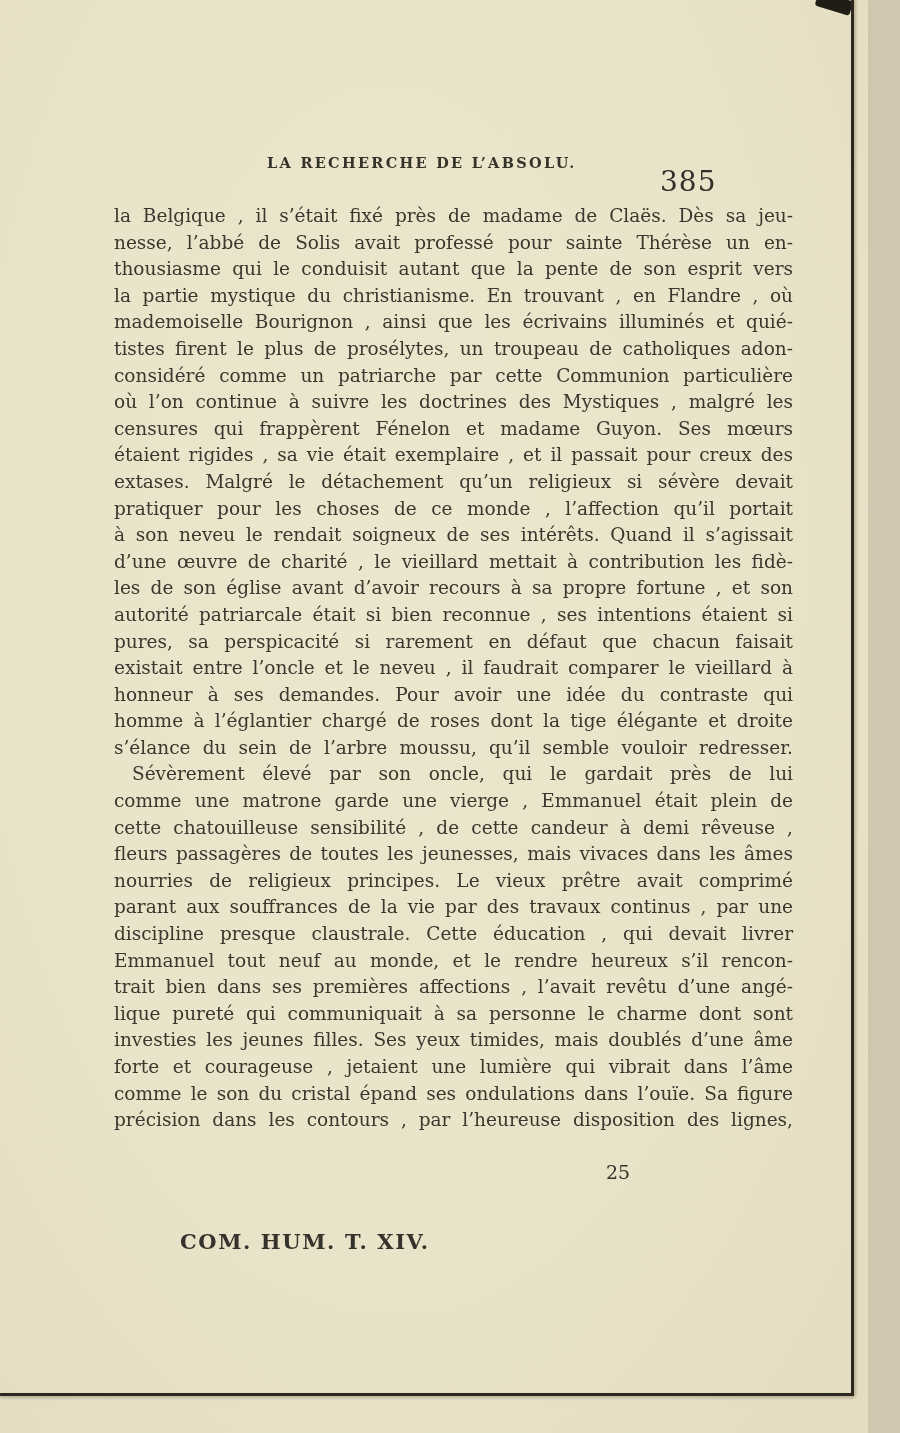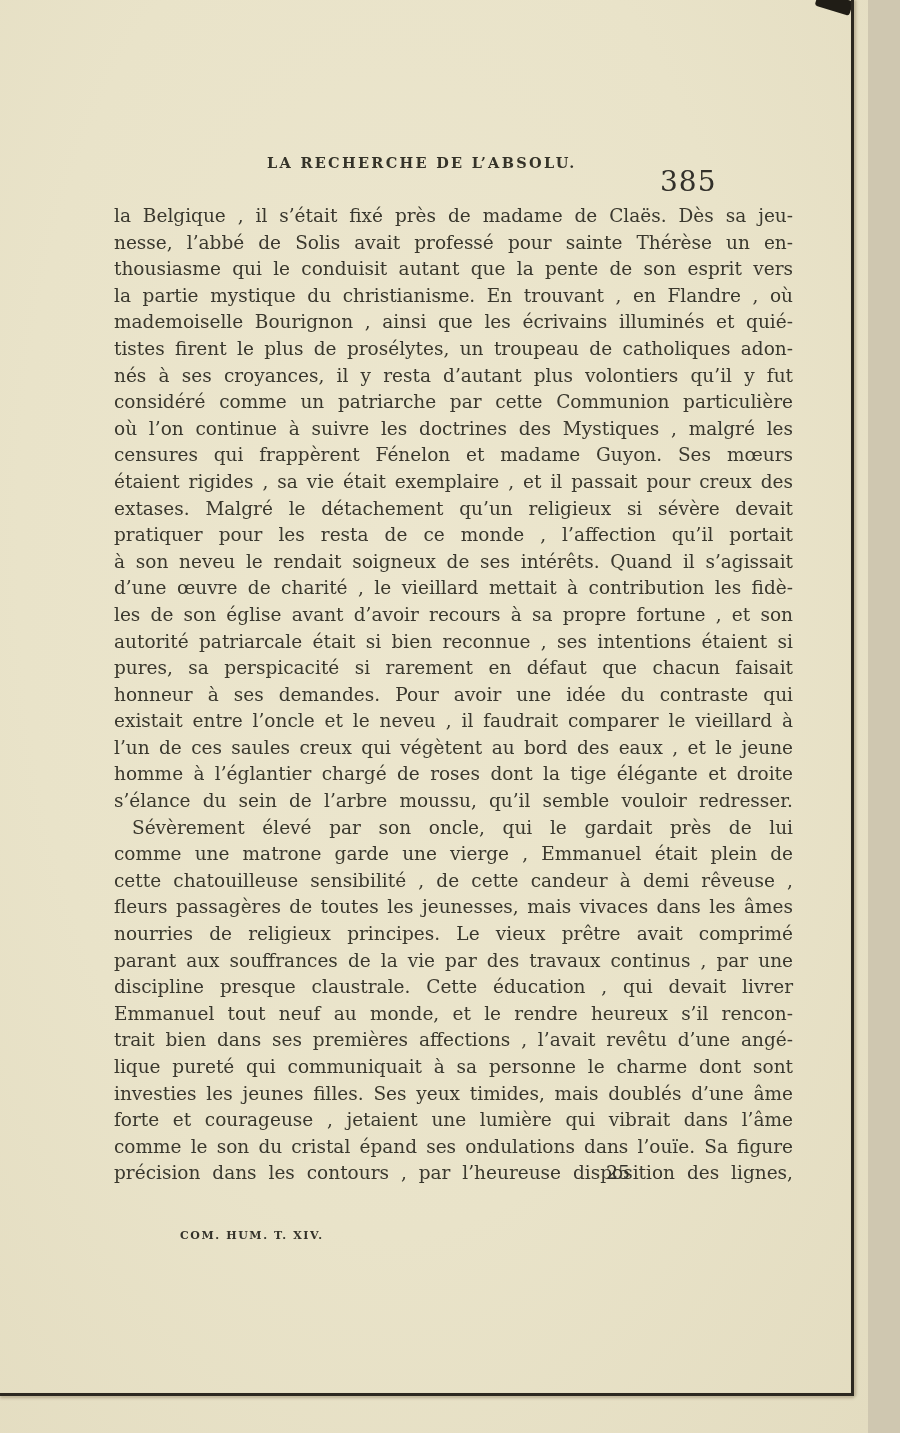--- a/index.html
+++ b/index.html
@@ -83,21 +83,21 @@
     text-align-last: justify;
   }
   .line.indent {
     text-indent: 18px;
   }
   
   .signature {
     position: absolute;
     left: 180px;
     top: 1229px;
-    font-size: 11px;
+    font-size: 21px;
     font-weight: 700;
     letter-spacing: 1.6px;
     color: #34322a;
     white-space: nowrap;
   }
   .sheet-number {
     position: absolute;
     left: 606px;
     top: 1161px;
     font-size: 19px;
@@ -117,35 +117,33 @@
 
   <span class="page-number">385</span>
 
   <div class="body-text">
       <div class="line">la Belgique , il s’était fixé près de madame de Claës. Dès sa jeu-</div>
       <div class="line">nesse, l’abbé de Solis avait professé pour sainte Thérèse un en-</div>
       <div class="line">thousiasme qui le conduisit autant que la pente de son esprit vers</div>
       <div class="line">la partie mystique du christianisme. En trouvant , en Flandre , où</div>
       <div class="line">mademoiselle Bourignon , ainsi que les écrivains illuminés et quié-</div>
       <div class="line">tistes firent le plus de prosélytes, un troupeau de catholiques adon-</div>
-      <div class="line">nés à ses croyances, il y resta d’autant plus volontiers qu’il y fut</div>
       <div class="line">considéré comme un patriarche par cette Communion particulière</div>
       <div class="line">où l’on continue à suivre les doctrines des Mystiques , malgré les</div>
       <div class="line">censures qui frappèrent Fénelon et madame Guyon. Ses mœurs</div>
       <div class="line">étaient rigides , sa vie était exemplaire , et il passait pour creux des</div>
       <div class="line">extases. Malgré le détachement qu’un religieux si sévère devait</div>
-      <div class="line">pratiquer pour les resta de ce monde , l’affection qu’il portait</div>
+      <div class="line">pratiquer pour les choses de ce monde , l’affection qu’il portait</div>
       <div class="line">à son neveu le rendait soigneux de ses intérêts. Quand il s’agissait</div>
       <div class="line">d’une œuvre de charité , le vieillard mettait à contribution les fidè-</div>
       <div class="line">les de son église avant d’avoir recours à sa propre fortune , et son</div>
       <div class="line">autorité patriarcale était si bien reconnue , ses intentions étaient si</div>
       <div class="line">pures, sa perspicacité si rarement en défaut que chacun faisait</div>
+      <div class="line">existait entre l’oncle et le neveu , il faudrait comparer le vieillard à</div>
       <div class="line">honneur à ses demandes. Pour avoir une idée du contraste qui</div>
-      <div class="line">existait entre l’oncle et le neveu , il faudrait comparer le vieillard à</div>
-      <div class="line">l’un de ces saules creux qui végètent au bord des eaux , et le jeune</div>
       <div class="line">homme à l’églantier chargé de roses dont la tige élégante et droite</div>
       <div class="line">s’élance du sein de l’arbre moussu, qu’il semble vouloir redresser.</div>
       <div class="line indent">Sévèrement élevé par son oncle, qui le gardait près de lui</div>
       <div class="line">comme une matrone garde une vierge , Emmanuel était plein de</div>
       <div class="line">cette chatouilleuse sensibilité , de cette candeur à demi rêveuse ,</div>
       <div class="line">fleurs passagères de toutes les jeunesses, mais vivaces dans les âmes</div>
       <div class="line">nourries de religieux principes. Le vieux prêtre avait comprimé</div>
       <div class="line">parant aux souffrances de la vie par des travaux continus , par une</div>
       <div class="line">discipline presque claustrale. Cette éducation , qui devait livrer</div>
       <div class="line">Emmanuel tout neuf au monde, et le rendre heureux s’il rencon-</div>

